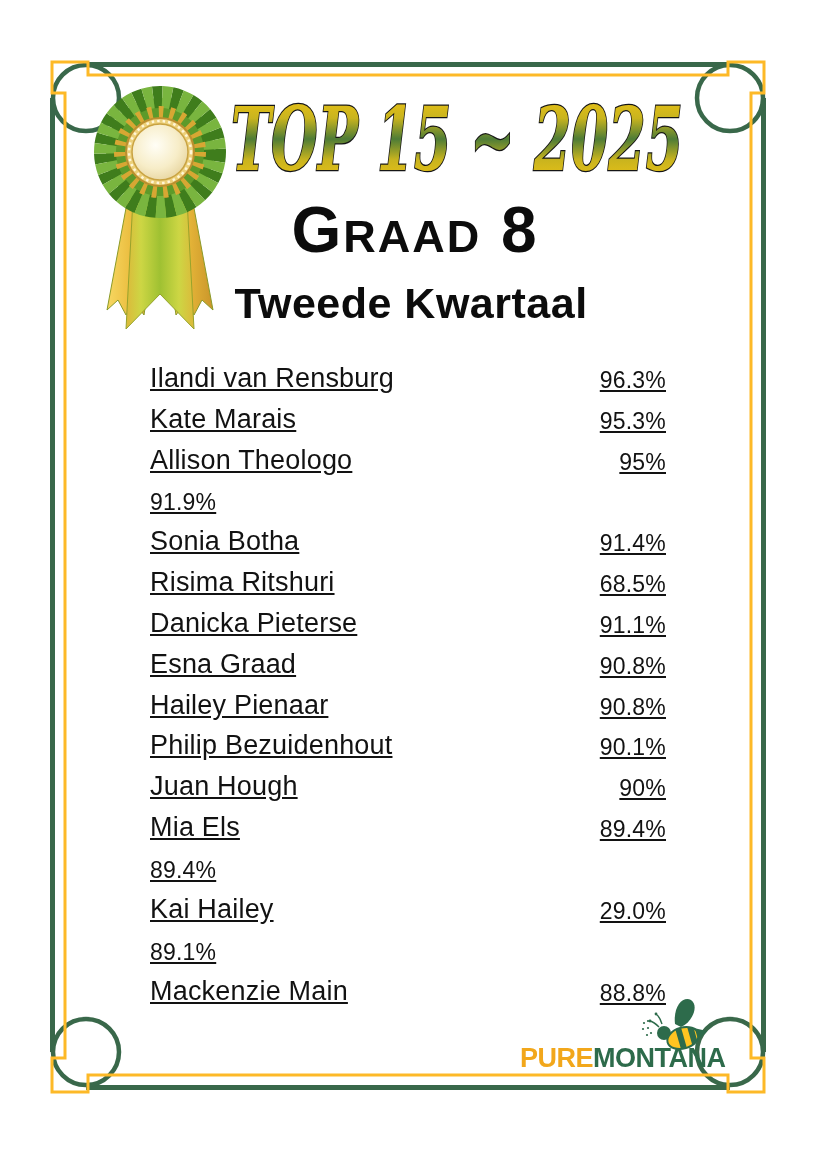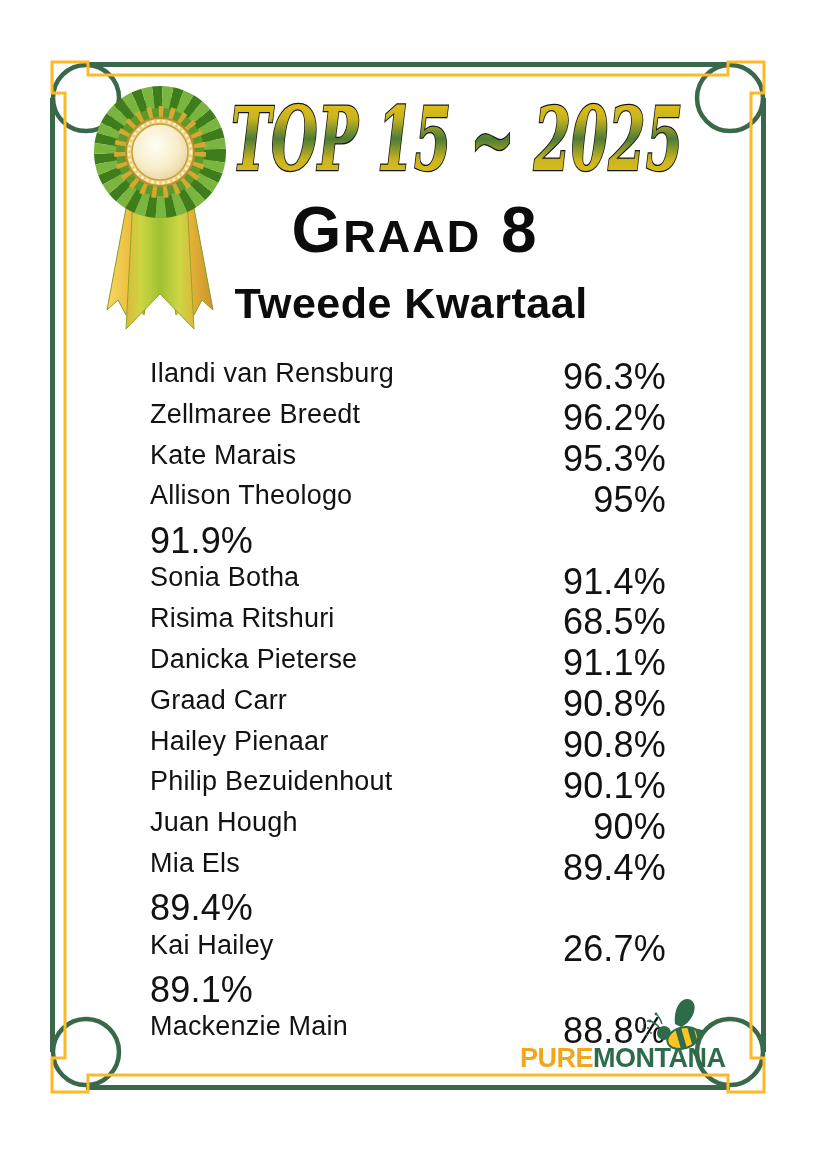--- a/index.html
+++ b/index.html
@@ -34,25 +34,26 @@
     color: #0c0c0c;
   }
 
   
   #ranking-list {
     left: 150px; top: 353px; width: 516px;
   }
   .rank-row {
     display: flex;
     justify-content: space-between;
-    align-items: center;
+    align-items: flex-end;
     height: 40.85px;
+    text-decoration: underline;
   }
   .student-name  { font-size: 27px; letter-spacing: 0.2px; }
-  .student-score { font-size: 36px; letter-spacing: 0.2px; margin-top: 8px; }
+  .student-score { font-size: 23px; letter-spacing: 0.2px; margin-top: 8px; }
 
   
   #brand-logo {
     left: 520px; top: 1043px; width: 182px;
     text-align: center;
     font-size: 27px; font-weight: 700;
     letter-spacing: -0.5px;
     white-space: nowrap;
   }
   #brand-pure    { color: #F2A71B; }
@@ -130,24 +131,20 @@
 
 <div id="grade-title" class="abs">Graad 8</div>
 <div id="subtitle" class="abs">Tweede Kwartaal</div>
 
 <div id="ranking-list" class="abs">
   <div class="rank-row">
     <span class="student-name">Ilandi van Rensburg</span>
     <span class="student-score">96.3%</span>
   </div>
 
-  <div class="rank-row">
-    <span class="student-name">Zellmaree Breedt</span>
-    <span class="student-score">96.2%</span>
-  </div>
 
   <div class="rank-row">
     <span class="student-name">Kate Marais</span>
     <span class="student-score">95.3%</span>
   </div>
 
   <div class="rank-row">
     <span class="student-name">Allison Theologo</span>
     <span class="student-score">95%</span>
   </div>
@@ -165,21 +162,21 @@
     <span class="student-name">Risima Ritshuri</span>
     <span class="student-score">68.5%</span>
   </div>
 
   <div class="rank-row">
     <span class="student-name">Danicka Pieterse</span>
     <span class="student-score">91.1%</span>
   </div>
 
   <div class="rank-row">
-    <span class="student-name">Graad Carr</span>
+    <span class="student-name">Esna Graad</span>
     <span class="student-score">90.8%</span>
   </div>
 
   <div class="rank-row">
     <span class="student-name">Hailey Pienaar</span>
     <span class="student-score">90.8%</span>
   </div>
 
   <div class="rank-row">
     <span class="student-name">Philip Bezuidenhout</span>
@@ -195,21 +192,21 @@
     <span class="student-name">Mia Els</span>
     <span class="student-score">89.4%</span>
   </div>
 
   <div class="rank-row">
     <span class="student-score">89.4%</span>
   </div>
 
   <div class="rank-row">
     <span class="student-name">Kai Hailey</span>
-    <span class="student-score">26.7%</span>
+    <span class="student-score">29.0%</span>
   </div>
 
   <div class="rank-row">
     <span class="student-score">89.1%</span>
   </div>
 
   <div class="rank-row">
     <span class="student-name">Mackenzie Main</span>
     <span class="student-score">88.8%</span>
   </div>

